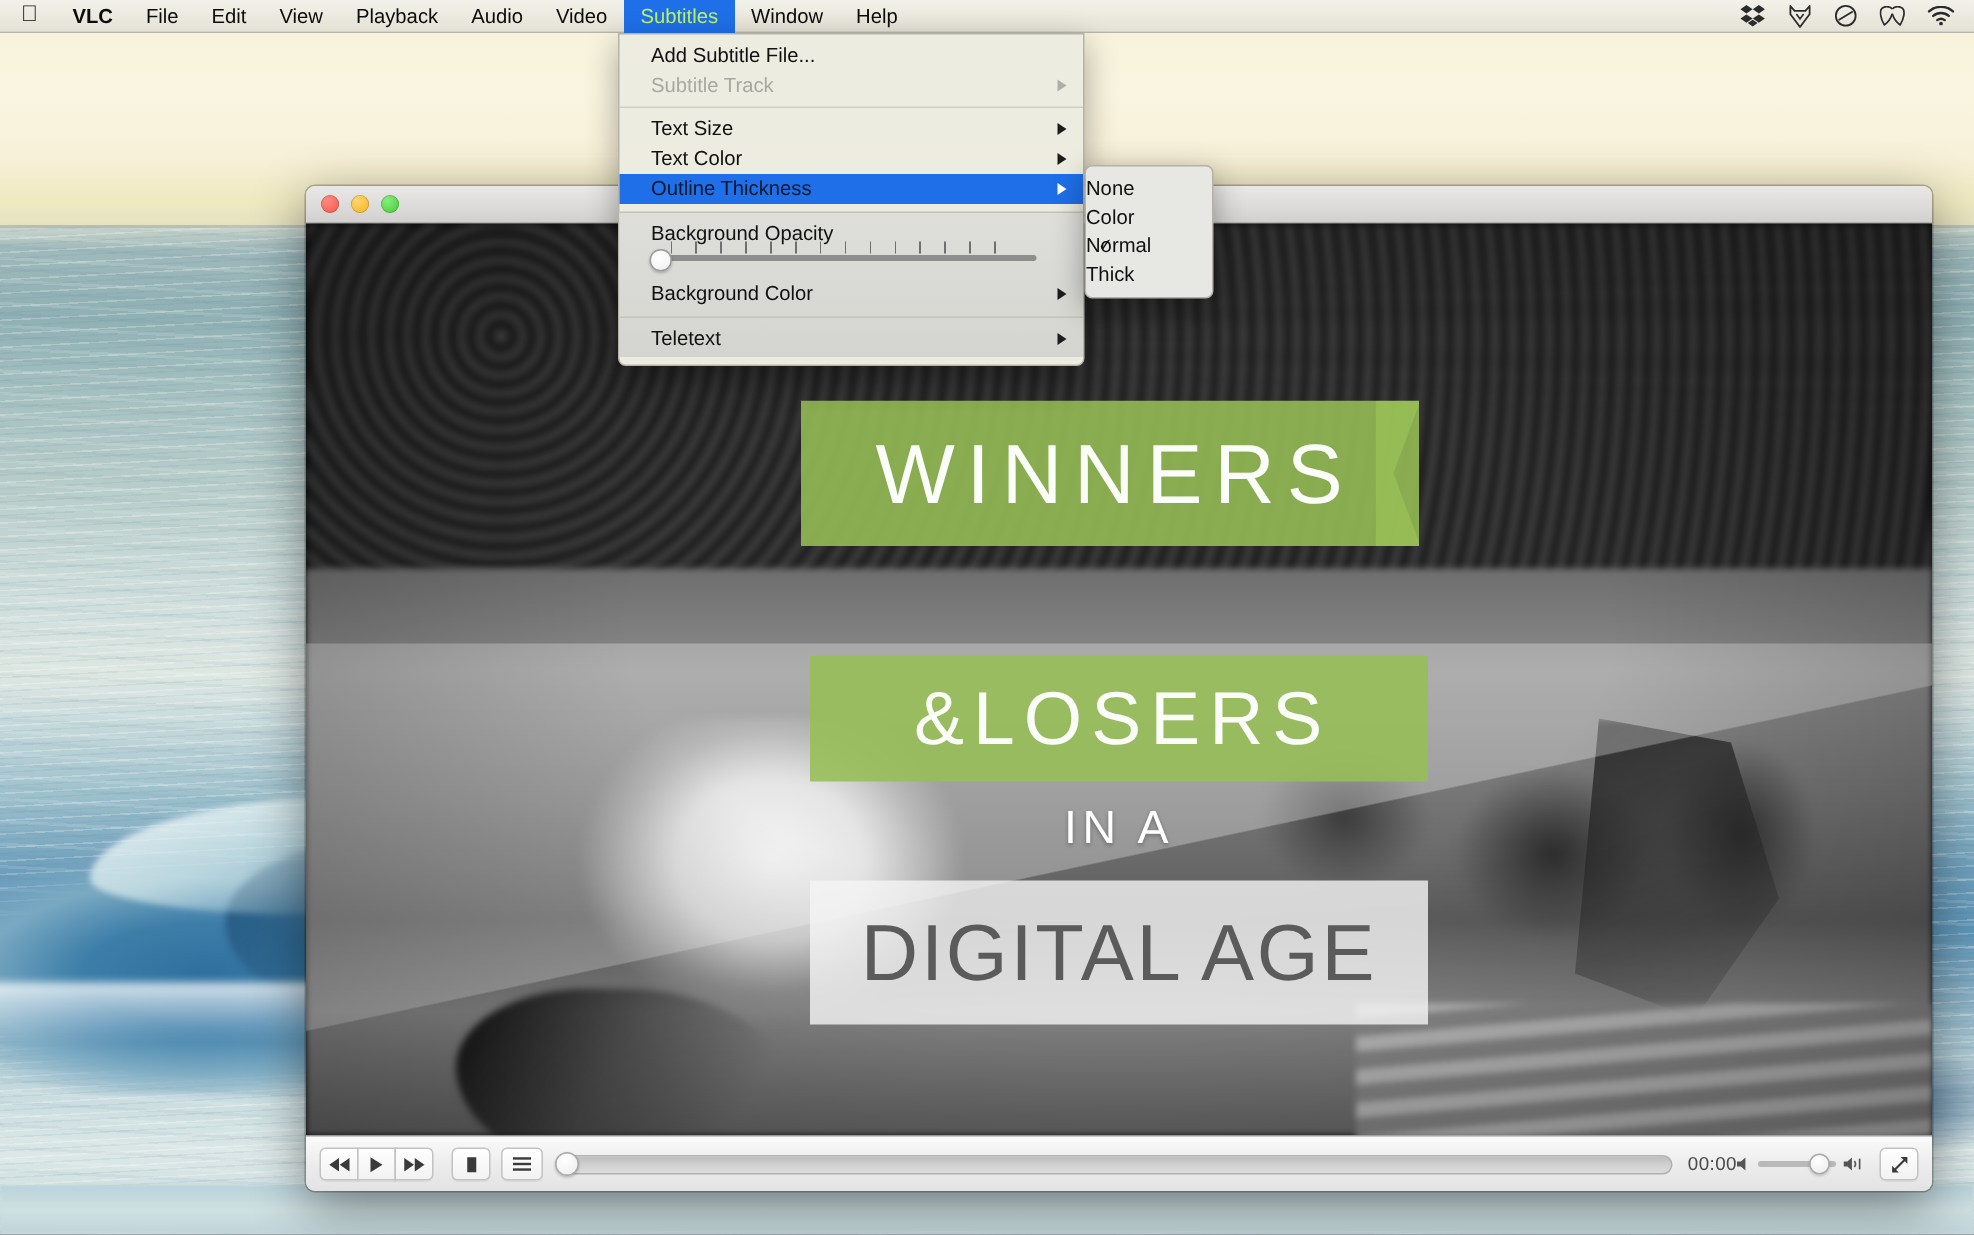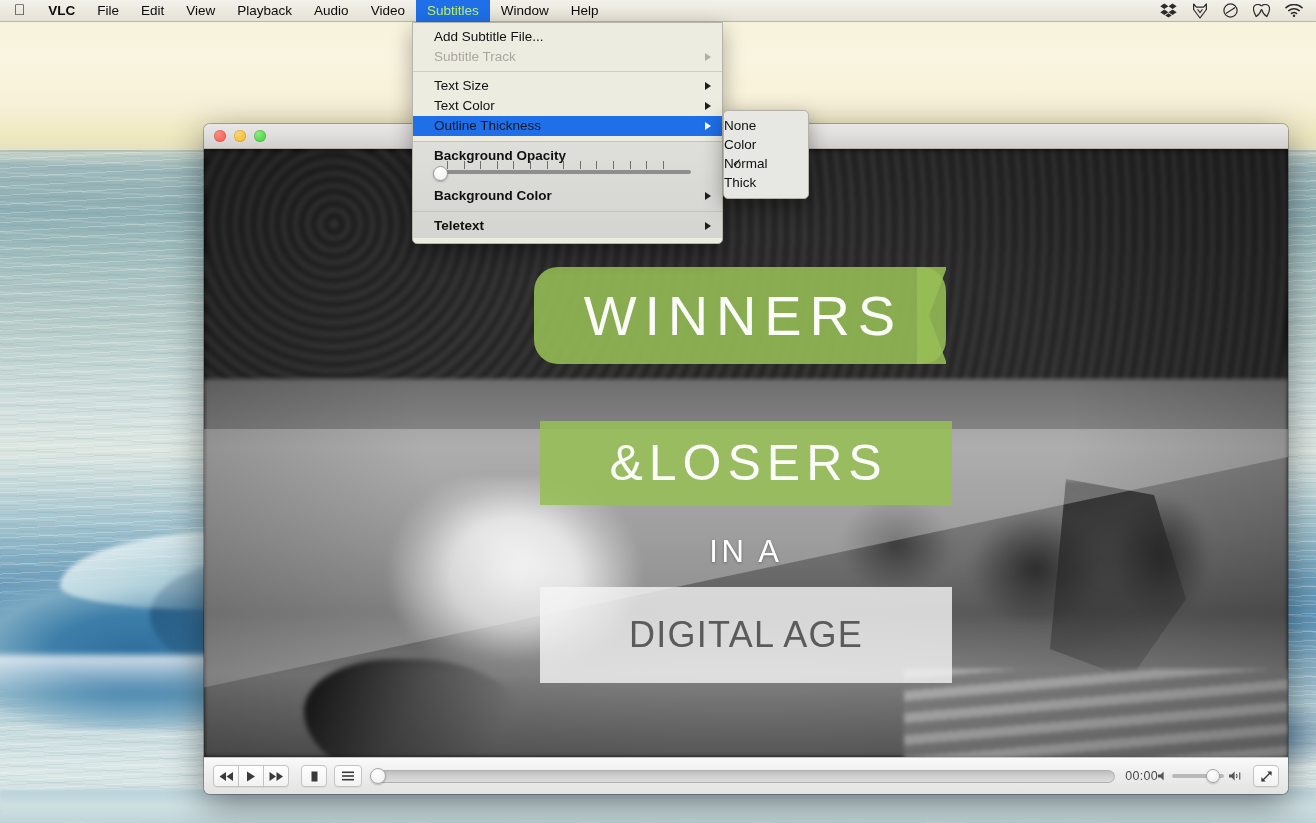--- a/index.html
+++ b/index.html
@@ -181,49 +181,48 @@
     background:radial-gradient(ellipse 75% 75% at 50% 45%, rgba(0,0,0,0) 40%, rgba(0,0,0,.35) 100%);
     pointer-events:none;
   }
 
   
   .banner { position:absolute; display:flex; align-items:center; }
   #banner-winners {
     left:330px; top:118px; width:412px; height:97px;
     background:rgba(150,190,85,.88);
     clip-path:polygon(0 0, 100% 0, 100% 100%, 100% 100%, 0 100%);
-    border-radius:24px;
   }
   #banner-winners .tail {
     position:absolute; right:-1px; top:0; width:30px; height:100%;
     background:rgba(150,190,85,.88);
     clip-path:polygon(0 0, 100% 0, 40% 50%, 100% 100%, 0 100%);
   }
   .banner-text {
     width:100%; text-align:center;
     color:#fbfdf8; font-weight:300; letter-spacing:.1em;
     font-family:"Liberation Sans", sans-serif;
   }
   #banner-winners .banner-text { font-size:56px; letter-spacing:.14em; padding-left:.12em; }
   #banner-losers {
-    left:336px; top:272px; width:412px; height:84px;
+    left:336px; top:288px; width:412px; height:84px;
     background:rgba(150,190,85,.88);
   }
   #banner-losers .banner-text { font-size:50px; letter-spacing:.12em; padding-left:.1em; }
   #text-ina {
     position:absolute; left:336px; top:385px; width:412px; text-align:center;
     color:#ffffff; font-size:31px; font-weight:400; letter-spacing:.12em;
     text-shadow:0 1px 3px rgba(0,0,0,.3);
   }
   #banner-digital {
     left:336px; top:438px; width:412px; height:96px;
     background:rgba(245,245,245,.80);
   }
   #banner-digital .banner-text {
-    color:#5b5b5b; font-size:36px; letter-spacing:.035em; font-weight:400;
+    color:#5b5b5b; font-size:53px; letter-spacing:.035em; font-weight:400;
   }
 
   
   #controls {
     position:relative; height:37px;
     background:linear-gradient(180deg,#fafafa 0%,#ededed 48%,#e3e3e3 100%);
     border-top:1px solid #c8c8c8;
     display:flex; align-items:center; padding:0 9px;
   }
   .btn {
@@ -281,21 +280,21 @@
   .menu-row.selected { background:#1e6fe8; color:#0f172a; }
   .menu-arrow {
     position:absolute; right:11px; top:50%; transform:translateY(-50%);
     width:0; height:0; border-left:6px solid #1d1d1d;
     border-top:4.5px solid transparent; border-bottom:4.5px solid transparent;
   }
   .menu-row.selected .menu-arrow { border-left-color:#fff; }
   .menu-row.disabled .menu-arrow { border-left-color:#b0afa7; }
   .menu-sep { height:1px; background:#cfcdc1; margin:4px 0 4px; }
   .menu-sep-dark { height:1px; background:#c6c4b8; margin:5px 0 4px; }
-  #menu-lower { background:linear-gradient(180deg,#dededa,#d4d4d0); margin:0; padding-bottom:2px;font-weight:bold; }
+  #menu-lower { background:linear-gradient(180deg,#dededa,#d4d4d0); margin:0; padding-bottom:2px; }
   .slider-row { padding:3px 14px 7px 20px; }
   #opacity-slider { position:relative; width:258px; height:18px; }
   #opacity-ticks {
     position:absolute; left:14px; top:0; width:232px; height:8px;
     background-image:repeating-linear-gradient(90deg,#6f6f6f 0 1px, transparent 1px 16.6px);
   }
   #opacity-track {
     position:absolute; left:8px; top:9px; width:250px; height:4px; border-radius:2px;
     background:#8e8e8e;
   }

